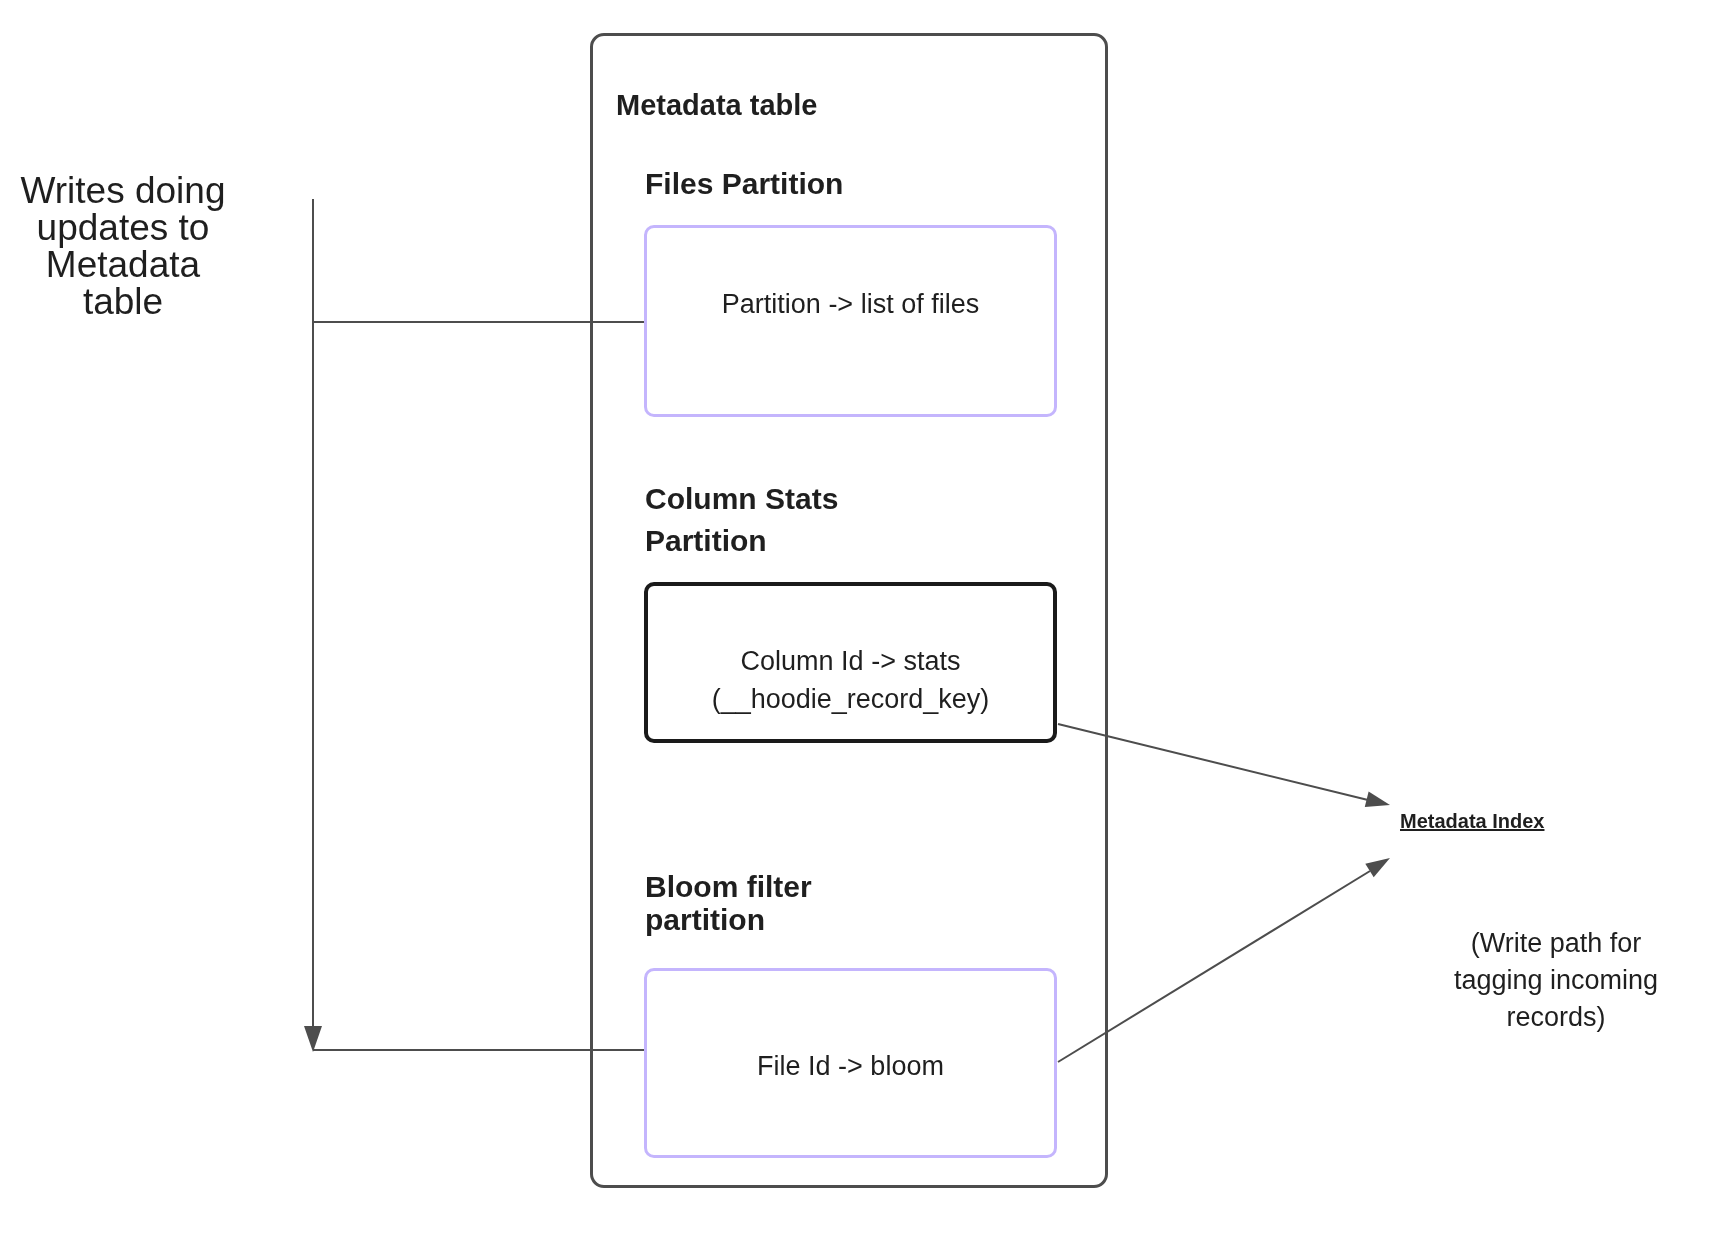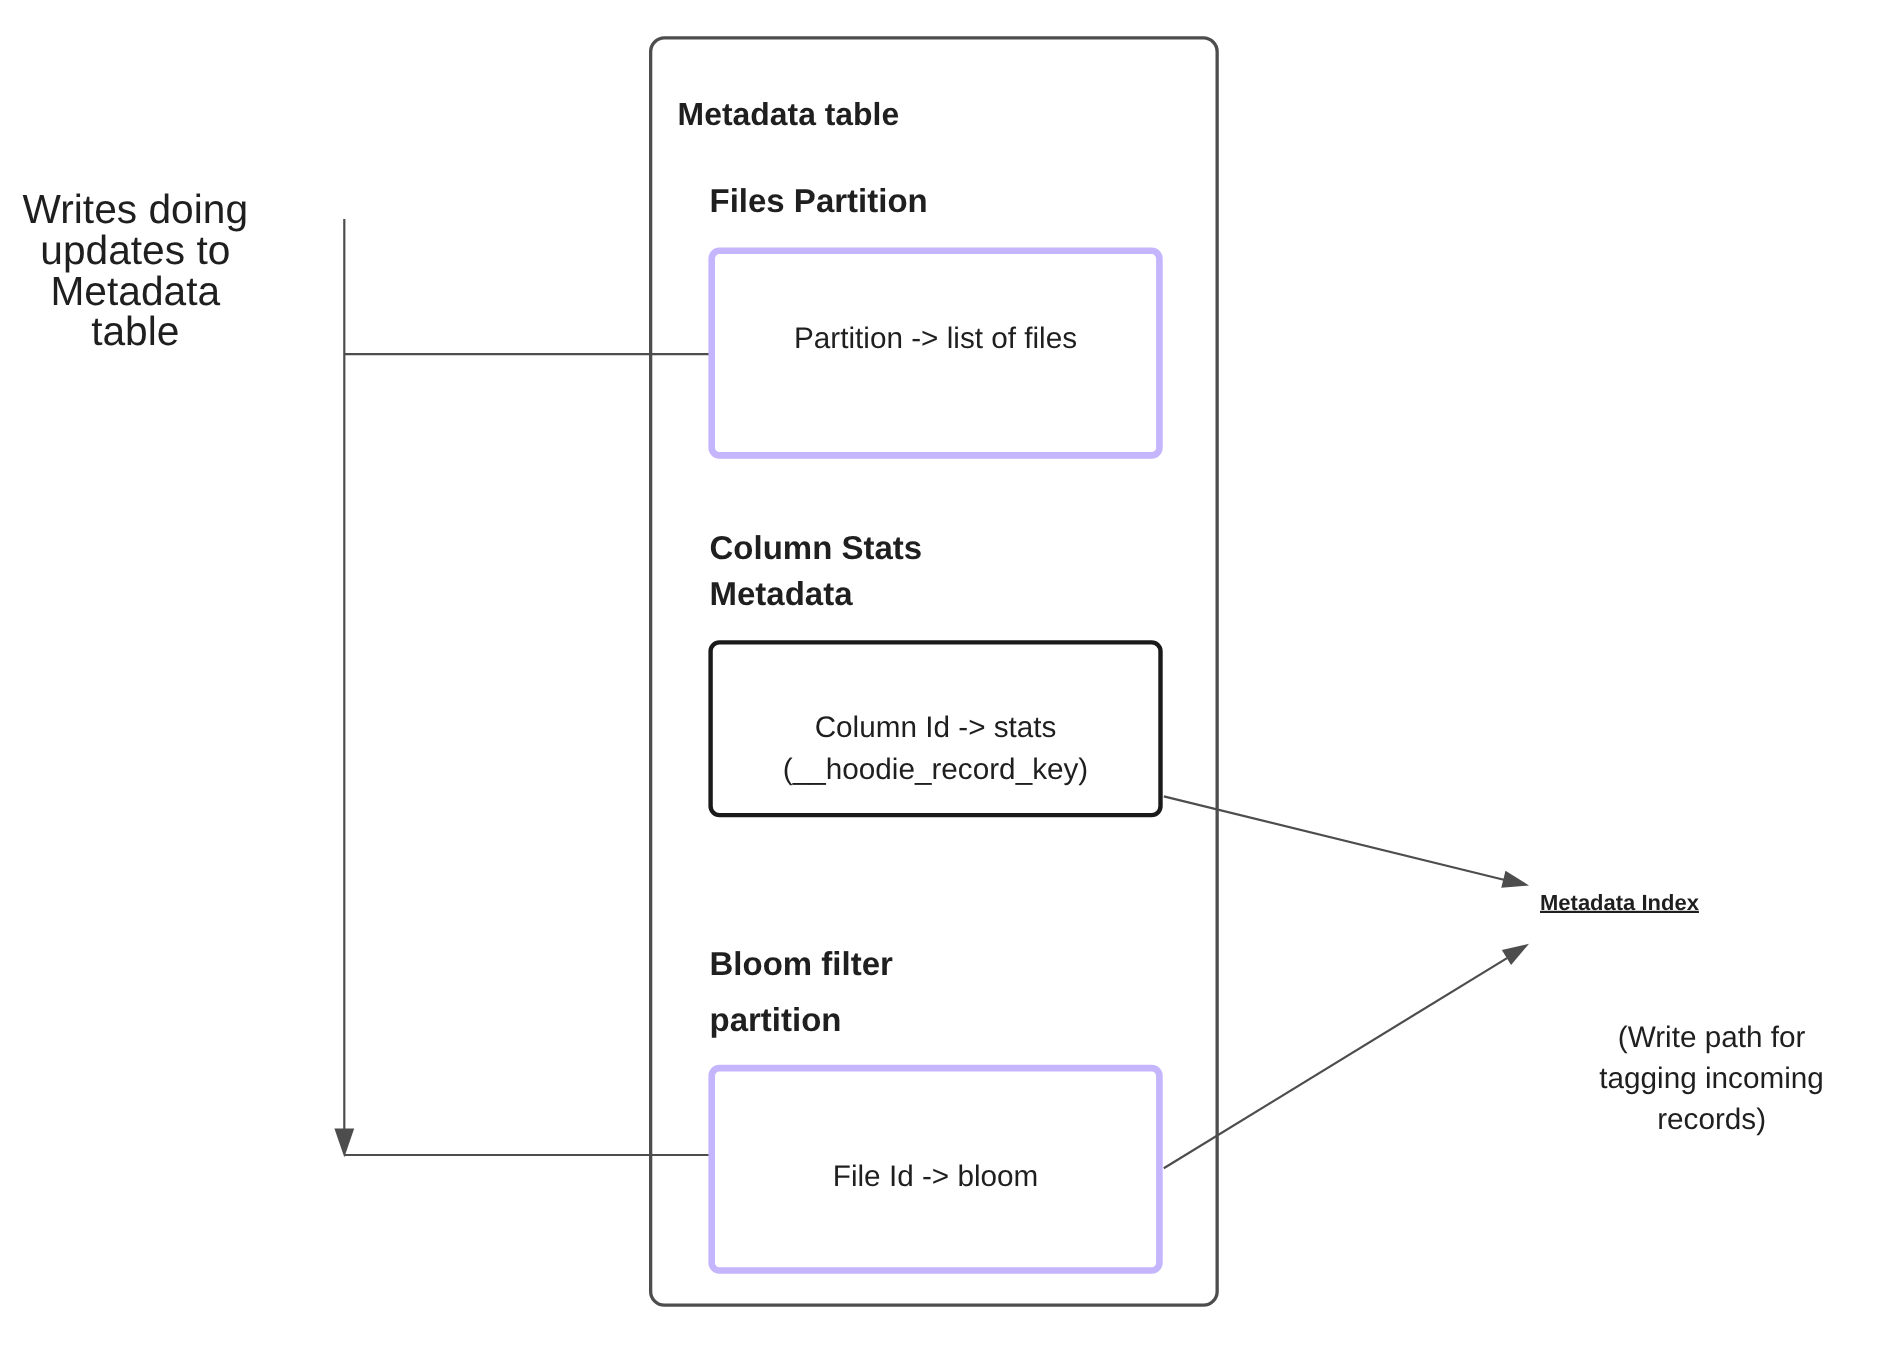--- a/index.html
+++ b/index.html
@@ -51,27 +51,27 @@
   .heading {
     left: 645px; width: 412px;
     font-size: 30px; font-weight: 700;
     line-height: 42px;
     text-align: left;
     white-space: pre-line;
     z-index: 2;
   }
   .heading-files  { top: 163px; }
   .heading-column { top: 478px; }
-  .heading-bloom  { top: 851px; line-height: 51px; }
+  .heading-bloom  { top: 870px; line-height: 33px; }
 
   
   .node-box {
     left: 644px; width: 413px;
     background: #ffffff;
-    border: 6px solid #c4b5fd;
+    border: 3px solid #c4b5fd;
     border-radius: 10px;
     z-index: 2;
   }
   .box-files  { top: 225px; height: 192px; }
   .box-column { top: 582px; height: 161px; border: 4px solid #1a1a1a; }
   .box-bloom  { top: 968px; height: 190px; padding-left: 24px; }
 
   .node-text {
     position: absolute; left: 0; right: 0;
     font-size: 27px; line-height: 38px;
@@ -129,21 +129,21 @@
 <div class="abs container-box">
   <div class="container-title">Metadata table</div>
 </div>
 
 <div class="abs heading heading-files">Files Partition</div>
 <div class="abs node-box box-files">
   <div class="node-text">Partition -&gt; list of files</div>
 </div>
 
 <div class="abs heading heading-column">Column Stats
-Metadata</div>
+Partition</div>
 <div class="abs node-box box-column">
   <div class="node-text">Column Id  -&gt; stats
 (__hoodie_record_key)</div>
 </div>
 
 <div class="abs heading heading-bloom">Bloom filter
 partition</div>
 <div class="abs node-box box-bloom">
   <div class="node-text">File Id -&gt; bloom</div>
 </div>

